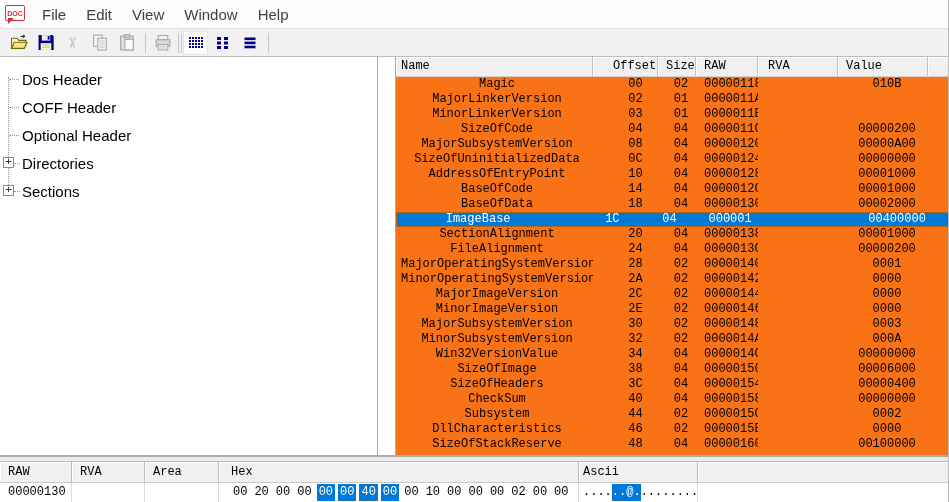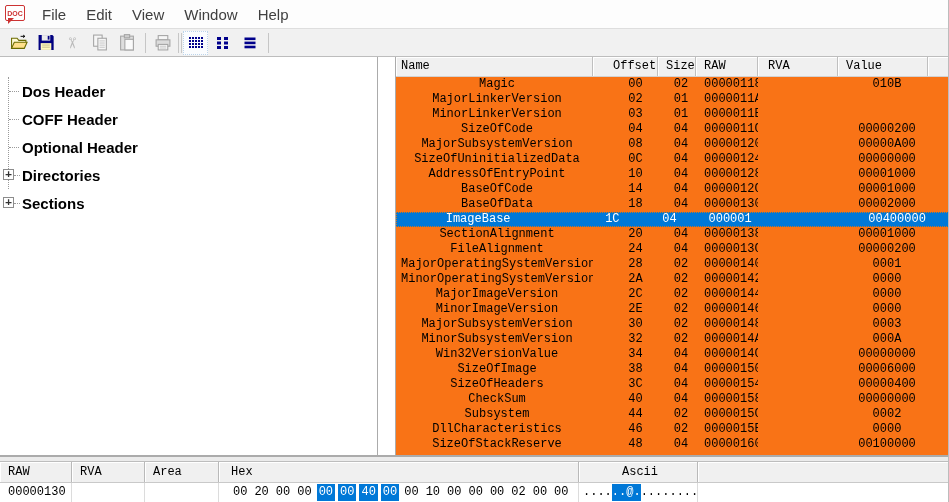--- a/index.html
+++ b/index.html
@@ -23,21 +23,21 @@
   .tbtn.active{background:#fafcfe;outline:1px dotted #bcd4ea;outline-offset:-1px;}
   .tsep{width:1px;height:20px;background:#c6c6c6;margin:0 4px;}
   .tsep.thin{margin:0 1px;}
   .scissors{font-size:15px;color:#b9b9b9;display:inline-block;transform:rotate(90deg);}
 
   
   .main-top-line{position:absolute;top:56px;left:0;right:0;height:1px;background:#bdbdbd;}
 
   
   .tree{position:absolute;left:0;top:57px;width:378px;height:398px;background:#fff;
-        border-right:1px solid #ababab;padding-top:20px;box-sizing:border-box;font-weight:bold;}
+        border-right:1px solid #ababab;padding-top:8px;box-sizing:border-box;}
   .tree-vline{position:absolute;left:8px;top:20px;height:112px;border-left:1px dotted #9a9a9a;}
   .tree-item{height:28px;display:flex;align-items:center;font-size:15px;color:#000;
              position:relative;padding-left:22px;cursor:default;}
   .tree-item::before{content:"";position:absolute;left:9px;top:14px;width:10px;
              border-top:1px dotted #9a9a9a;}
   .tree-item.exp::before{left:14px;width:6px;}
   .expander{position:absolute;left:3px;top:8px;width:11px;height:11px;box-sizing:border-box;
             border:1px solid #8c8c8c;background:#fff;color:#333;font-size:11px;line-height:8px;
             text-align:center;font-family:"DejaVu Sans Mono",monospace;z-index:2;}
 
@@ -67,21 +67,21 @@
                border-bottom:1px solid #c9c9c9;box-sizing:border-box;}
   .bh{box-sizing:border-box;border-right:1px solid #b9b9b9;padding:3px 0 0 8px;white-space:pre;
       box-shadow:inset 1px 1px 0 #fff;}
   .bottom-row{position:absolute;top:483px;left:0;right:0;height:19px;background:#fff;display:flex;
               font-family:"Liberation Mono",monospace;font-size:12px;line-height:19px;}
   .bd{box-sizing:border-box;border-right:1px solid #dcdcdc;white-space:pre;overflow:hidden;}
   .b0{width:72px;padding-left:8px;}
   .b1{width:73px;}
   .b2{width:74px;}
   .b3{width:360px;padding-left:12px;}
-  .b4{width:119px;padding-left:4px;text-align:center;}
+  .b4{width:119px;padding-left:4px;}
   .bx{flex:1;border-right:none;}
   .byte{display:inline-block;padding:1px 2px;margin-right:3px;line-height:15px;}
   .byte.hl{background:#0078d7;color:#fff;}
   .ascii-seg{display:inline-block;line-height:15px;padding:1px 0;}
   .ascii-seg.hl{background:#0078d7;color:#fff;}
 </style>
 </head>
 <body>
 
 <div class="menubar">

